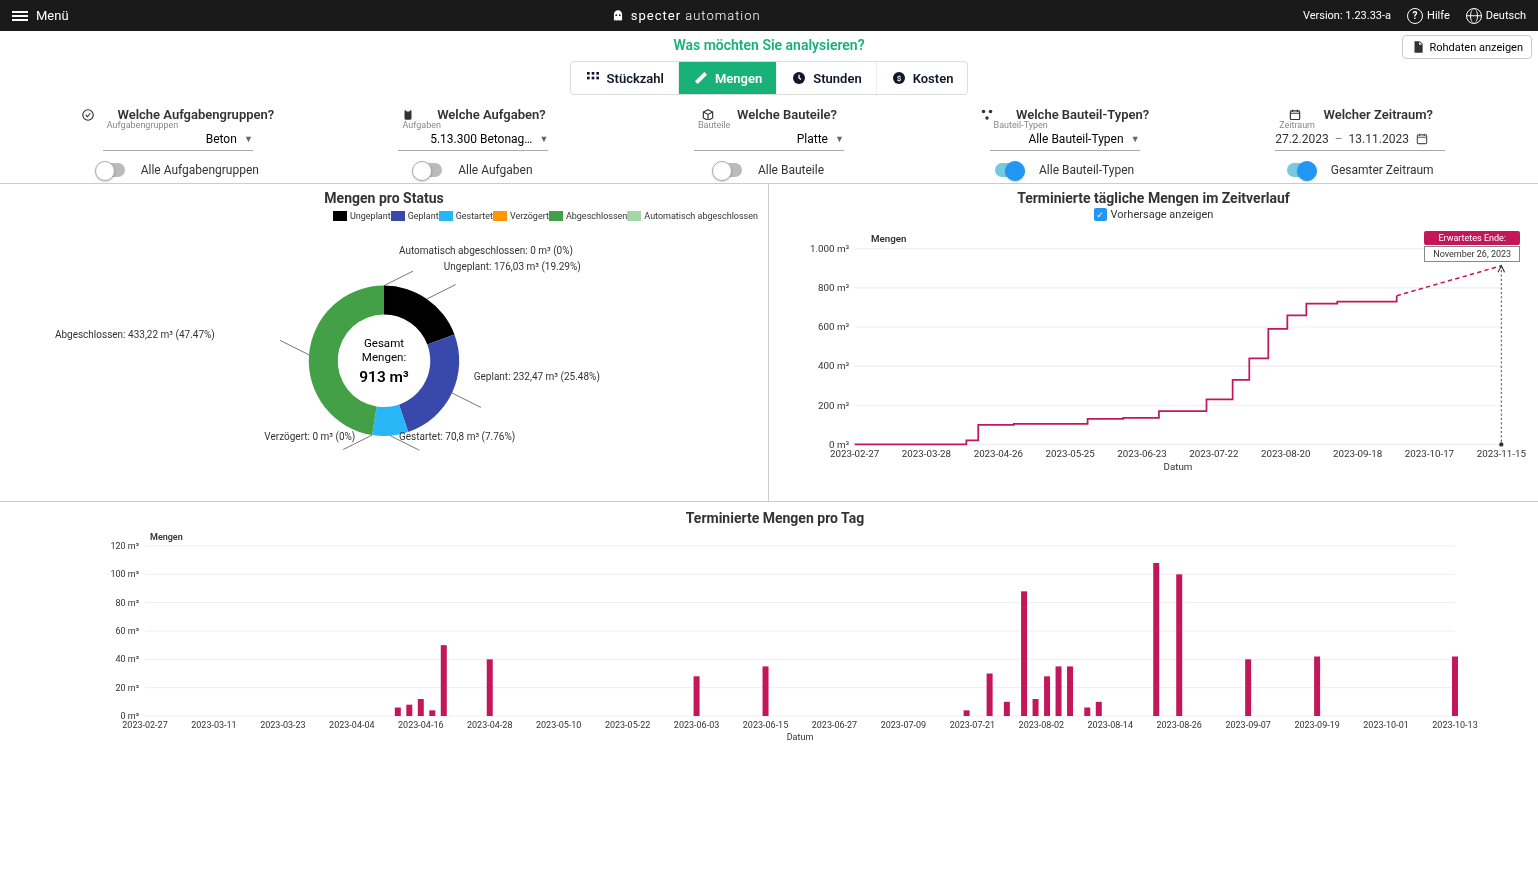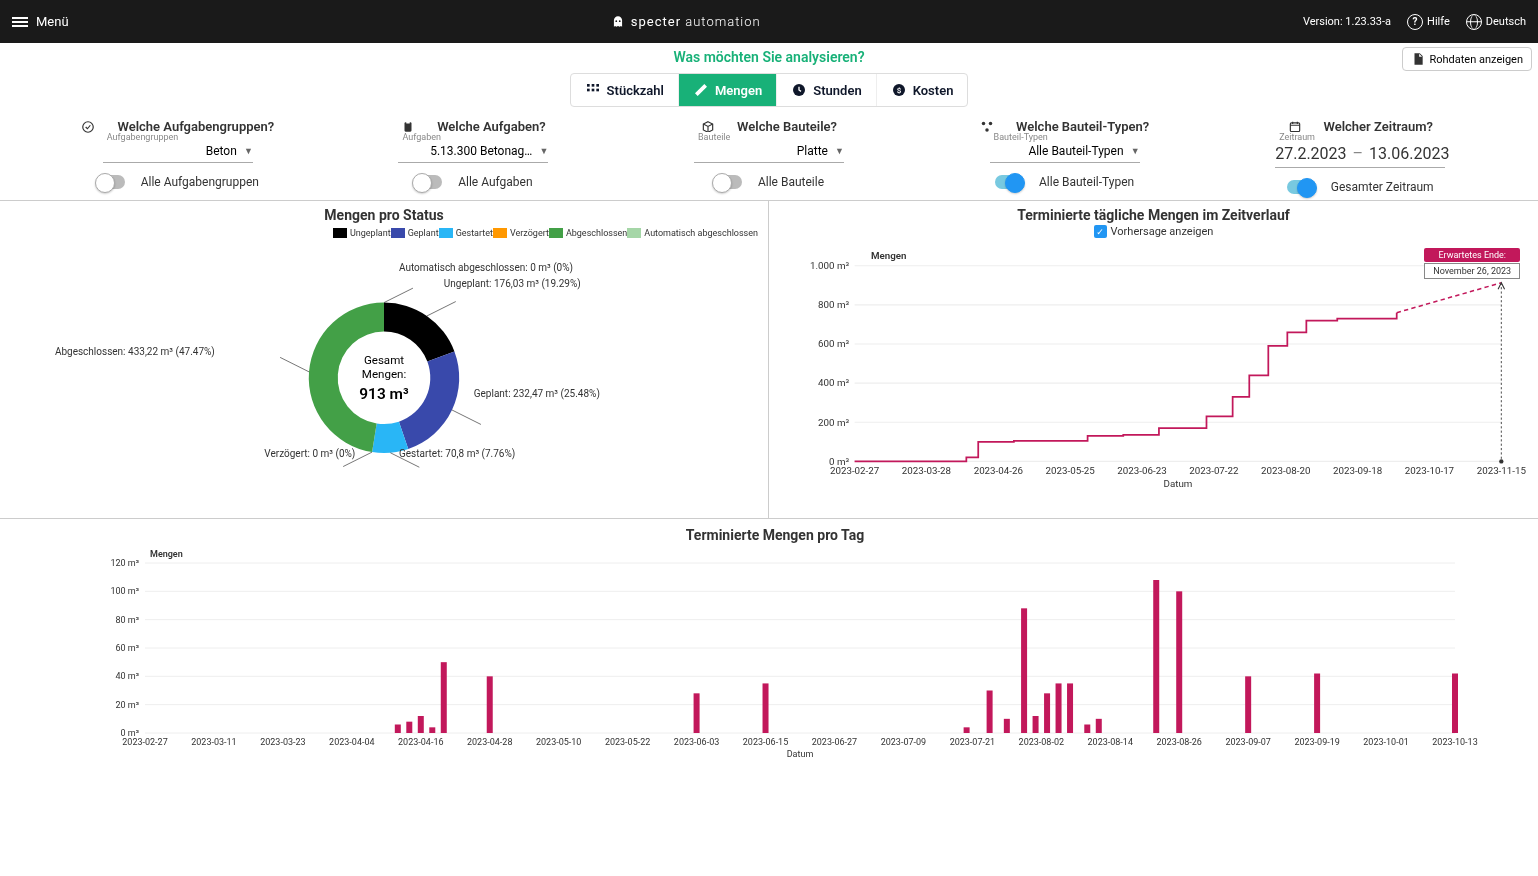--- a/index.html
+++ b/index.html
@@ -1,19 +1,19 @@
 <!DOCTYPE html>
 <html><head>
 <meta charset="utf-8">
 <style>
   * { box-sizing: border-box; margin: 0; padding: 0; font-family: -apple-system, BlinkMacSystemFont, "Segoe UI", Roboto, Arial, sans-serif; }
   body { background: #fff; color: #333; font-size: 13px; }
 
   
-  .topbar { background: #1a1a1a; color: #fff; height: 43px; display: flex; align-items: center; padding: 0 12px; }
+  .topbar { background: #1a1a1a; color: #fff; height: 31px; display: flex; align-items: center; padding: 0 12px; }
   .topbar-left { display: flex; align-items: center; gap: 8px; cursor: pointer; }
   .menu-icon span { display: block; width: 16px; height: 2px; background: #fff; margin: 2px 0; }
   .topbar-center { flex: 1; text-align: center; display: flex; align-items: center; justify-content: center; gap: 6px; color: #fff; font-weight: 300; letter-spacing: 1px; font-size: 13px; }
   .topbar-right { display: flex; align-items: center; gap: 16px; font-size: 11px; }
   .topbar-right .item { display: flex; align-items: center; gap: 4px; cursor: pointer; }
   .icon-circle { width: 16px; height: 16px; border: 1.5px solid #fff; border-radius: 50%; display: inline-flex; align-items: center; justify-content: center; font-size: 10px; font-weight: bold; }
   .globe { width: 16px; height: 16px; border: 1.5px solid #fff; border-radius: 50%; position: relative; }
   .globe::before { content: ''; position: absolute; left: 50%; top: 0; bottom: 0; width: 6px; border: 1.5px solid #fff; border-top: none; border-bottom: none; border-radius: 50%; transform: translateX(-50%); }
   .globe::after { content: ''; position: absolute; top: 50%; left: 0; right: 0; height: 1.5px; background: #fff; transform: translateY(-50%); }
 
@@ -35,21 +35,21 @@
   
   .filters { display: grid; grid-template-columns: repeat(5, 1fr); gap: 0 20px; padding: 0 40px; }
   .fcol { text-align: center; position: relative; }
   .fhead { font-weight: 600; font-size: 13px; display: flex; align-items: center; justify-content: center; gap: 22px; margin-bottom: 4px; }
   .fhead-ico { width: 14px; height: 14px; display: inline-flex; }
   .field-wrap { position: relative; width: 150px; margin: 0 auto; text-align: left; }
   .field-label { position: absolute; top: -6px; left: 2px; font-size: 9px; color: #888; background: #fff; padding: 0 2px; }
   .field { width: 100%; border: none; border-bottom: 1px solid #aaa; padding: 6px 16px 4px 2px; font-size: 12px; background: transparent; text-align: right; }
   .field-arrow { position: absolute; right: 0; top: 8px; font-size: 9px; color: #666; }
   .date-field { width: 170px; display: flex; align-items: center; gap: 6px; border-bottom: 1px solid #aaa; padding: 6px 0 4px 0; margin: 0 auto; }
-  .date-field span { font-size: 16px; }
+  .date-field span { font-size: 12px; }
   .date-sep { color: #888; }
   .cal-ico { color: #666; }
 
   .toggle-row { display: flex; align-items: flex-start; justify-content: center; gap: 16px; margin-top: 12px; font-size: 12px; }
   .switch { width: 28px; height: 14px; background: #bbb; border-radius: 7px; position: relative; cursor: pointer; }
   .switch::after { content: ''; position: absolute; top: -2px; left: -2px; width: 18px; height: 18px; background: #fff; border: 1px solid #aaa; border-radius: 50%; box-shadow: 0 1px 2px rgba(0,0,0,0.2); }
   .switch.on { background: #78c9e0; }
   .switch.on::after { left: auto; right: -2px; background: #2196f3; border-color: #2196f3; }
 
   
@@ -246,21 +246,21 @@
           <rect x="4" y="5" width="16" height="15" rx="2"></rect>
           <path d="M4 9h16M8 3v4M16 3v4"></path>
         </svg>
         <span>Welcher Zeitraum?</span>
       </div>
     <div class="field-wrap" style="width:170px">
       <span class="field-label">Zeitraum</span>
       <div class="date-field">
         <span>27.2.2023</span>
         <span class="date-sep">–</span>
-        <span>13.06.2023</span>
+        <span>13.11.2023</span>
         <svg class="cal-ico" width="14" height="14" viewBox="0 0 24 24" fill="none" stroke="#555" stroke-width="2">
             <rect x="4" y="5" width="16" height="15" rx="2"></rect>
             <path d="M4 9h16M8 3v4M16 3v4"></path>
           </svg>
       </div>
     </div>
     <div class="toggle-row">
         <div class="switch on"></div>
         <span>Gesamter Zeitraum</span>
       </div>

